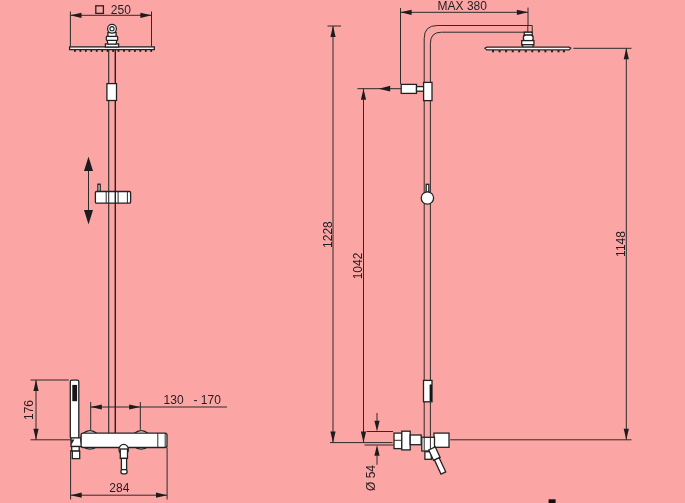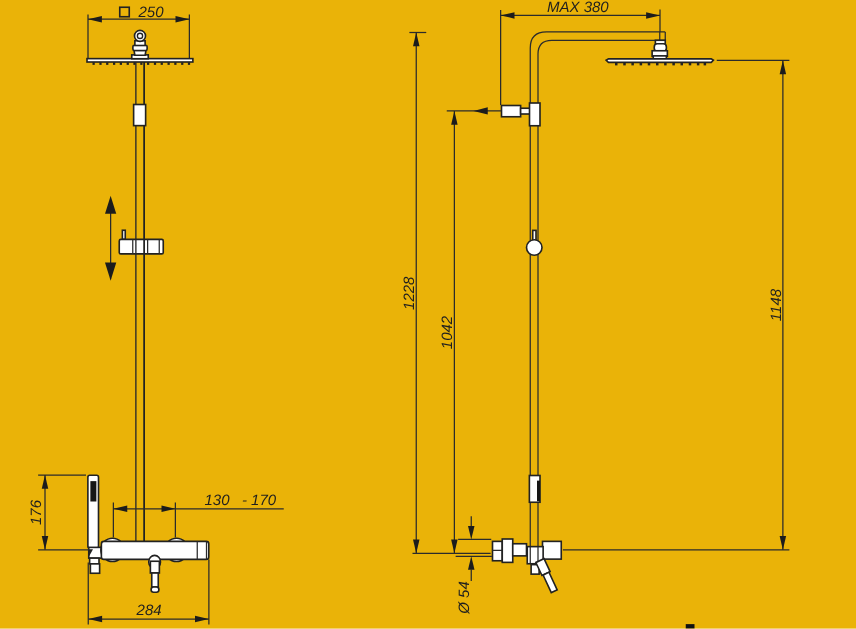--- a/index.html
+++ b/index.html
@@ -1,16 +1,16 @@
 <!DOCTYPE html>
 <html><head>
 <meta charset="utf-8">
 <style>
 html,body{margin:0;padding:0;background:#fff;}
-#page{width:685px;height:503px;position:relative;background:#eab308;overflow:hidden;font-style:italic;}
+#page{width:685px;height:503px;position:relative;background:#fca5a5;overflow:hidden;}
 text{font-family:"Liberation Sans",sans-serif;font-size:12px;fill:#1f1f1f;}
 .ln{stroke:#2b2b2b;stroke-width:1;fill:none;}
 .th{stroke:#222;stroke-width:1.3;fill:#fff;}
 .ar{fill:#1c1c1c;stroke:none;}
 </style>
 </head>
 <body>
 <div id="page">
 <svg width="685" height="503" viewBox="0 0 685 503" xmlns="http://www.w3.org/2000/svg">
 

